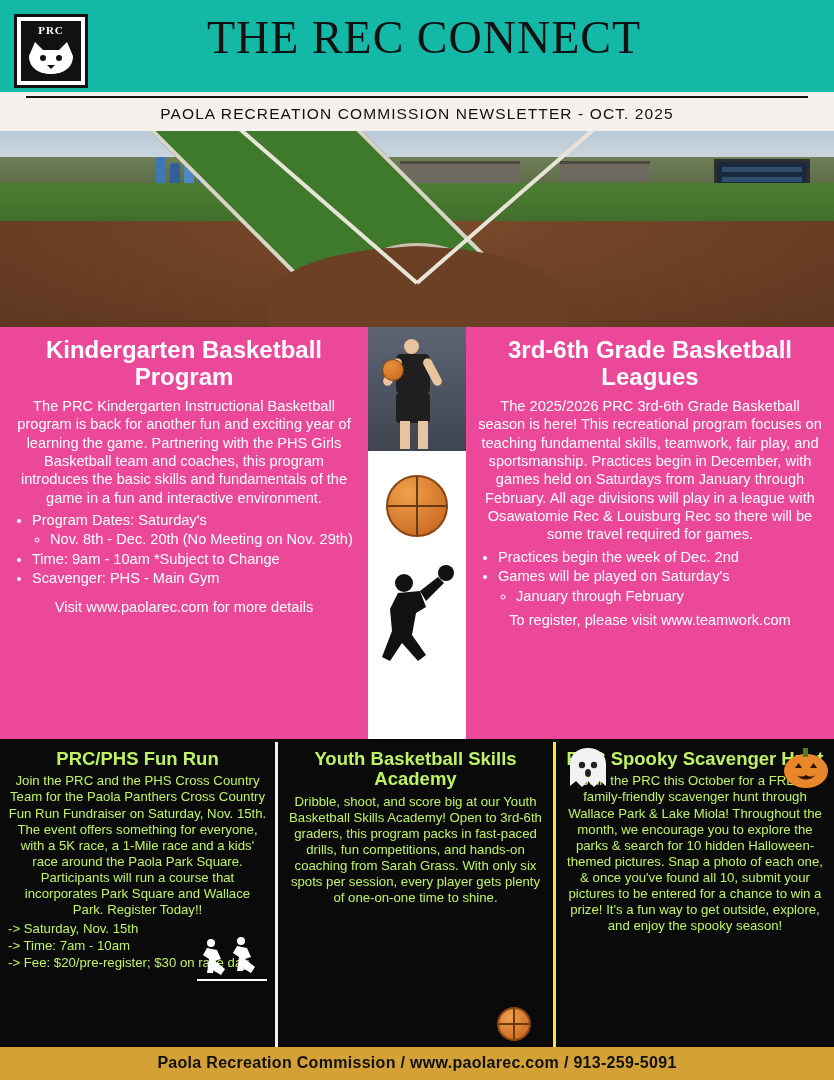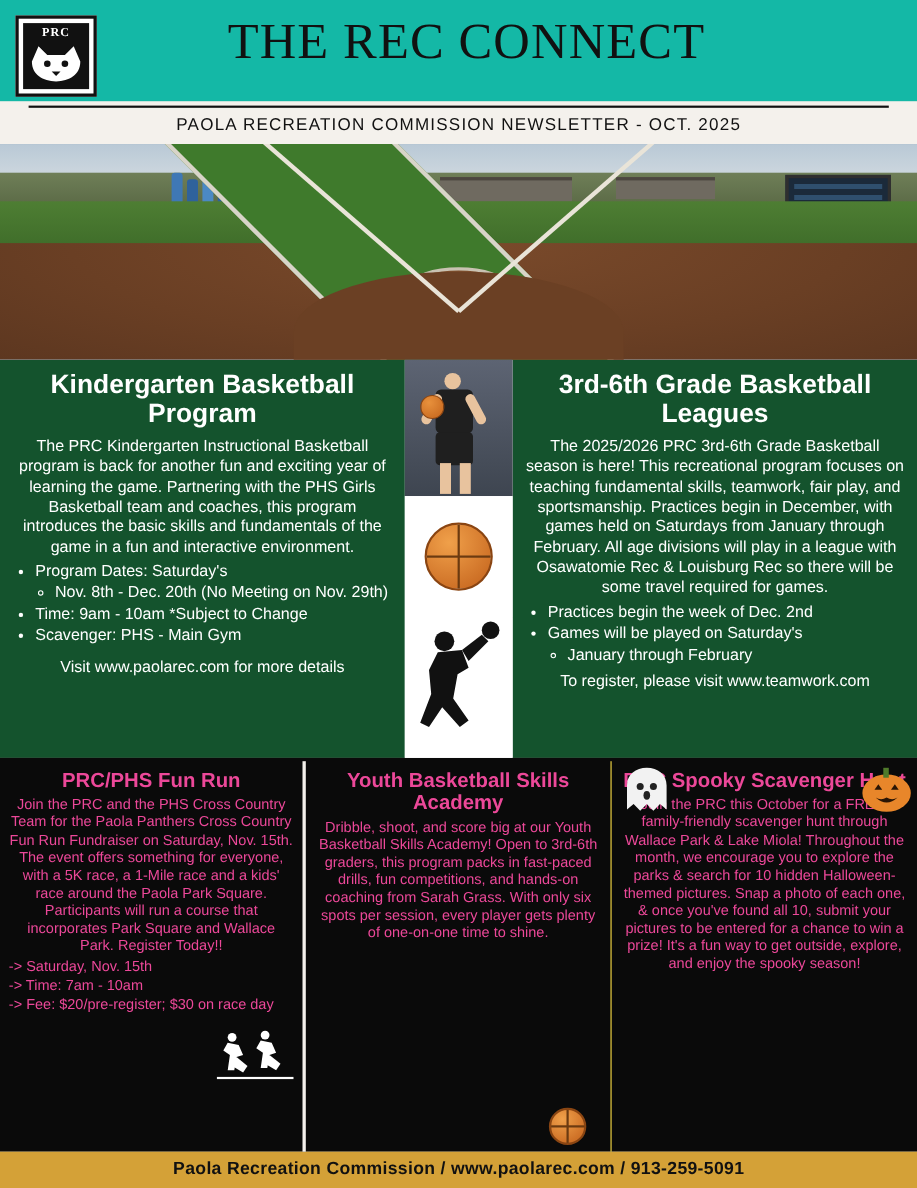--- a/index.html
+++ b/index.html
@@ -160,22 +160,22 @@
   .hero .playground {
     position: absolute; left: 150px; top: 24px; width: 70px; height: 36px;
   }
   .hero .slide {
     position: absolute; background: #3f78b5; border-radius: 3px;
   }
 
   
   .features {
     display: flex;
-    background: #14532d;
-    height: 362px;
+    background: #ec4899;
+    height: 412px;
   }
   .feature {
     padding: 8px 12px 6px 12px;
     color: #ffffff;
     font-size: 14.6px;
     line-height: 1.26;
   }
   .feature.left { width: 368px; }
   .feature.right { width: 368px; }
   .feature h2 {
@@ -239,28 +239,28 @@
   .dunker { position: absolute; left: 0; top: 0; width: 98px; height: 128px; }
 
   
   .bottom {
     display: flex;
     background: #0a0a0a;
     flex: 1 1 auto;
     border-top: 3px solid #0a0a0a;
   }
   .bbox {
-    color: #ec4899;
+    color: #bef264;
     padding: 6px 8px 4px 8px;
     font-size: 13.2px;
     line-height: 1.22;
     position: relative;
   }
   .bbox.b1 { width: 278px; border-right: 3px solid #f4f1ec; }
-  .bbox.b2 { width: 278px; border-right: 1px solid #fde047; }
+  .bbox.b2 { width: 278px; border-right: 3px solid #fde047; }
   .bbox.b3 { width: 278px; }
   .bbox h3 {
     margin: 1px 0 4px 0;
     font-size: 18.5px;
     text-align: center;
     font-weight: bold;
     line-height: 1.1;
   }
   .bbox p { margin: 0 0 3px 0; text-align: center; }
   .bbox .lines { text-align: left; }

